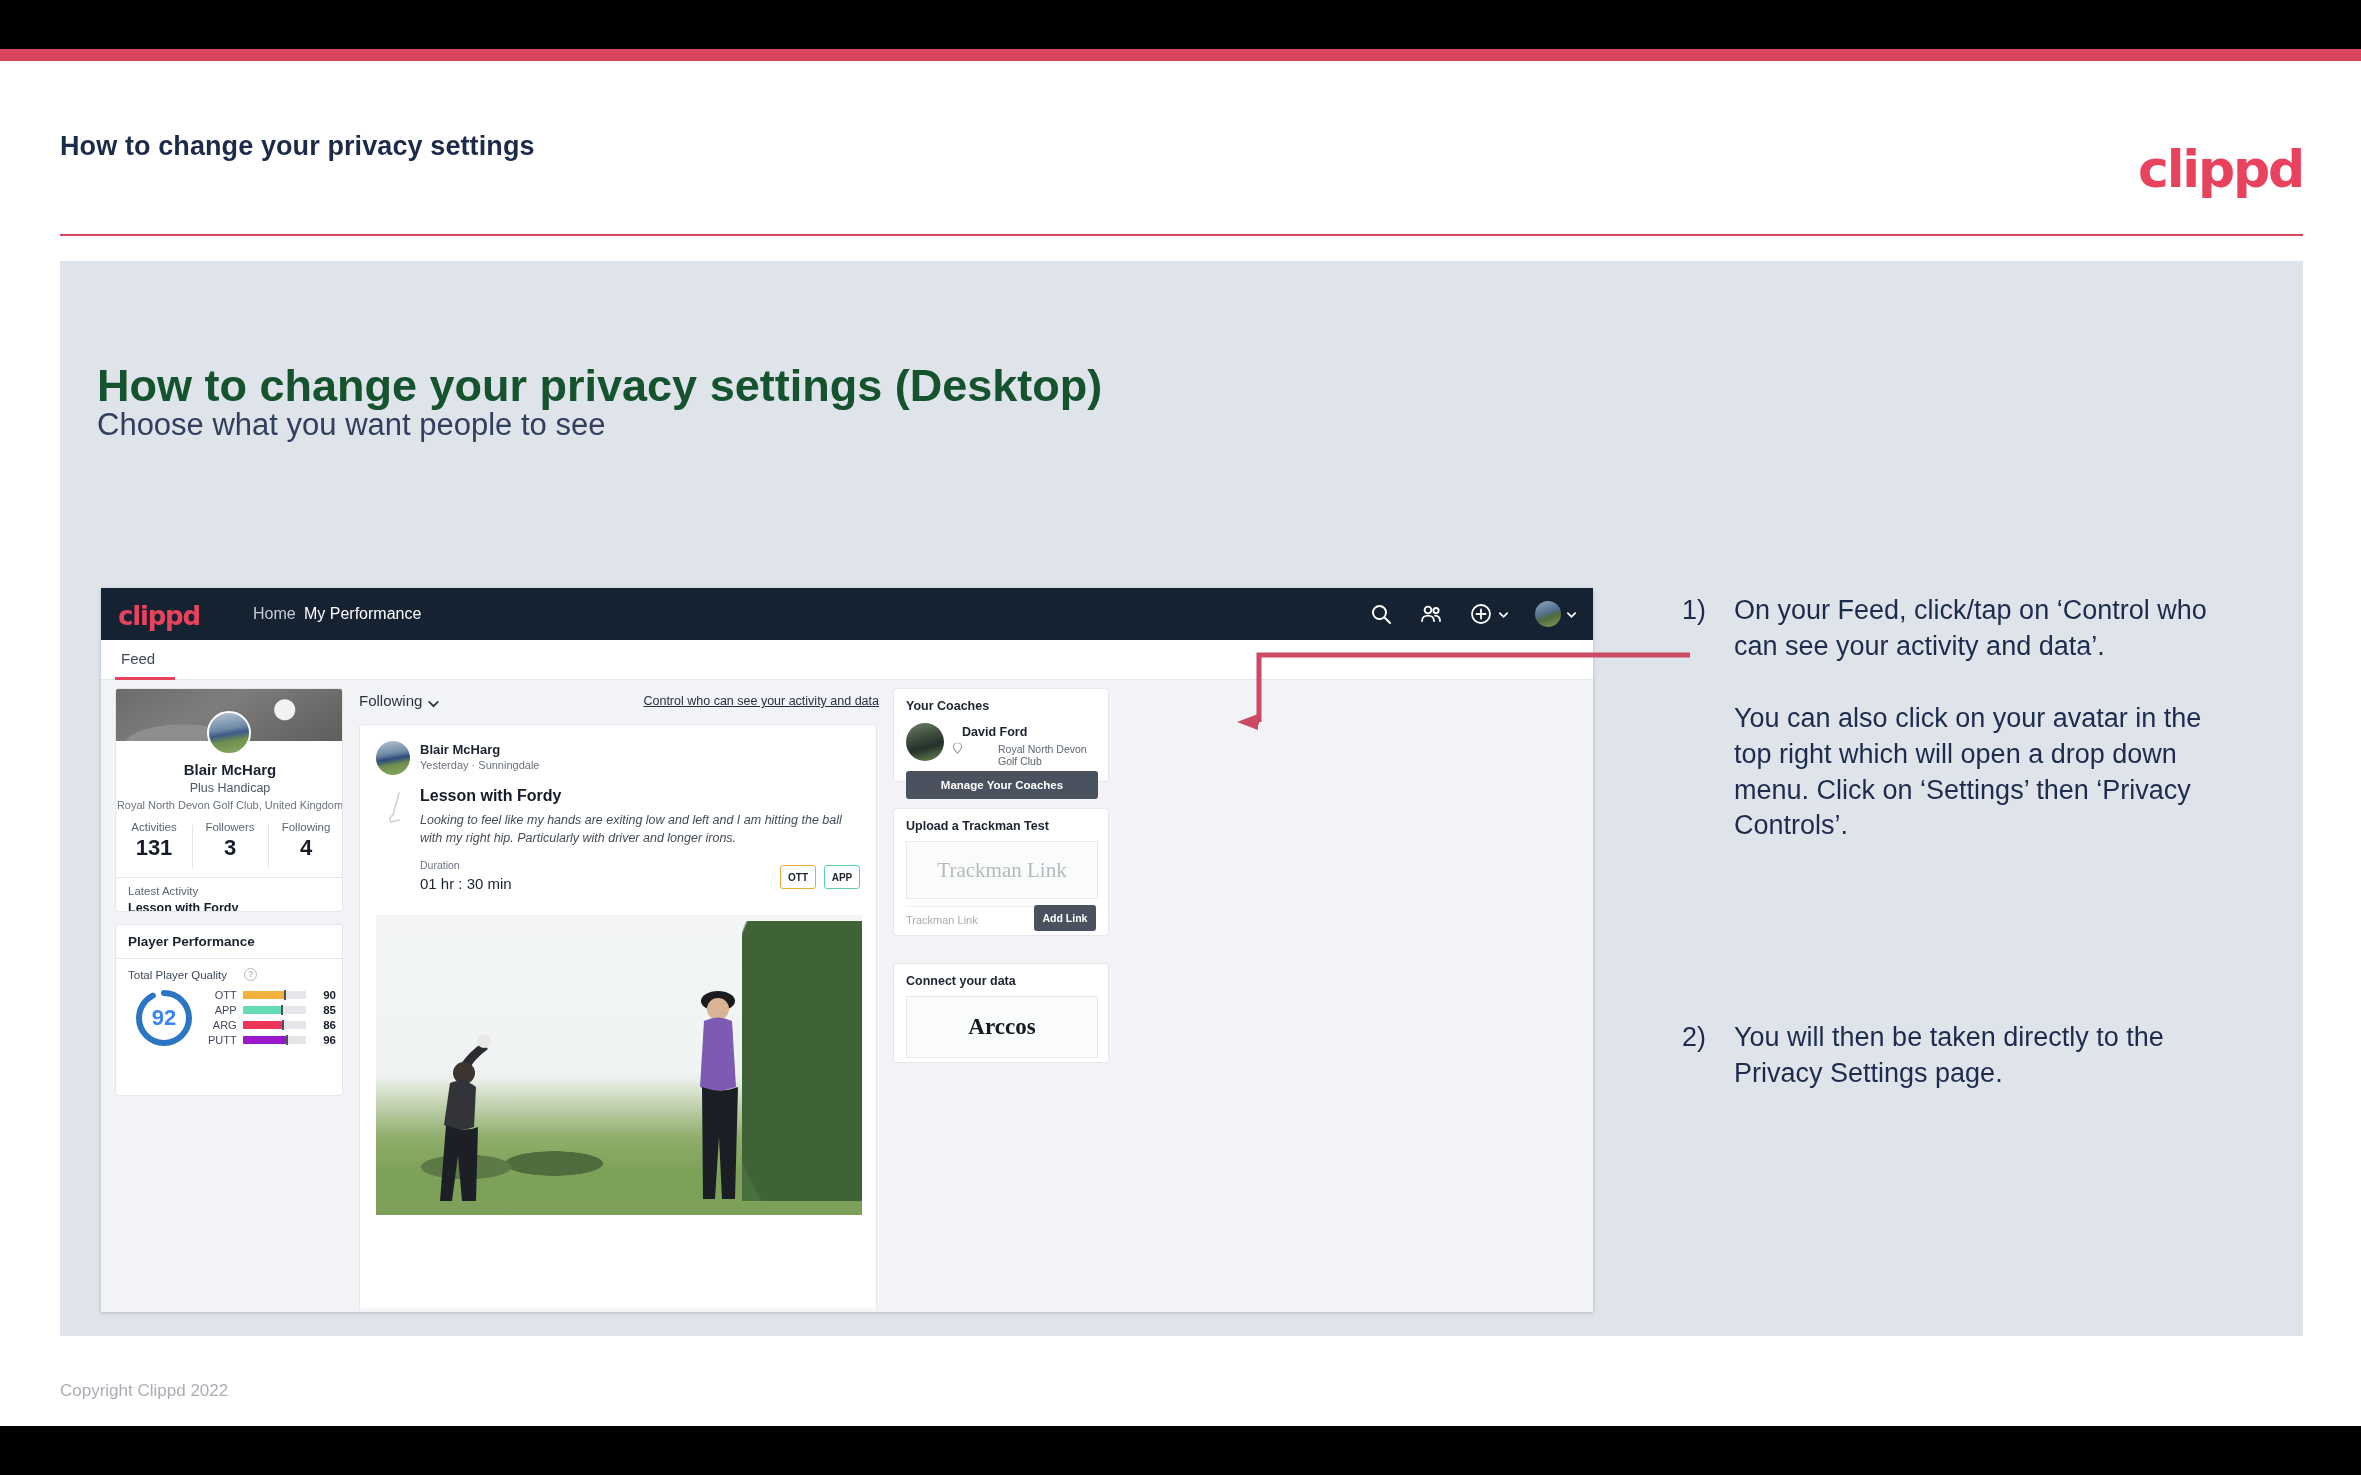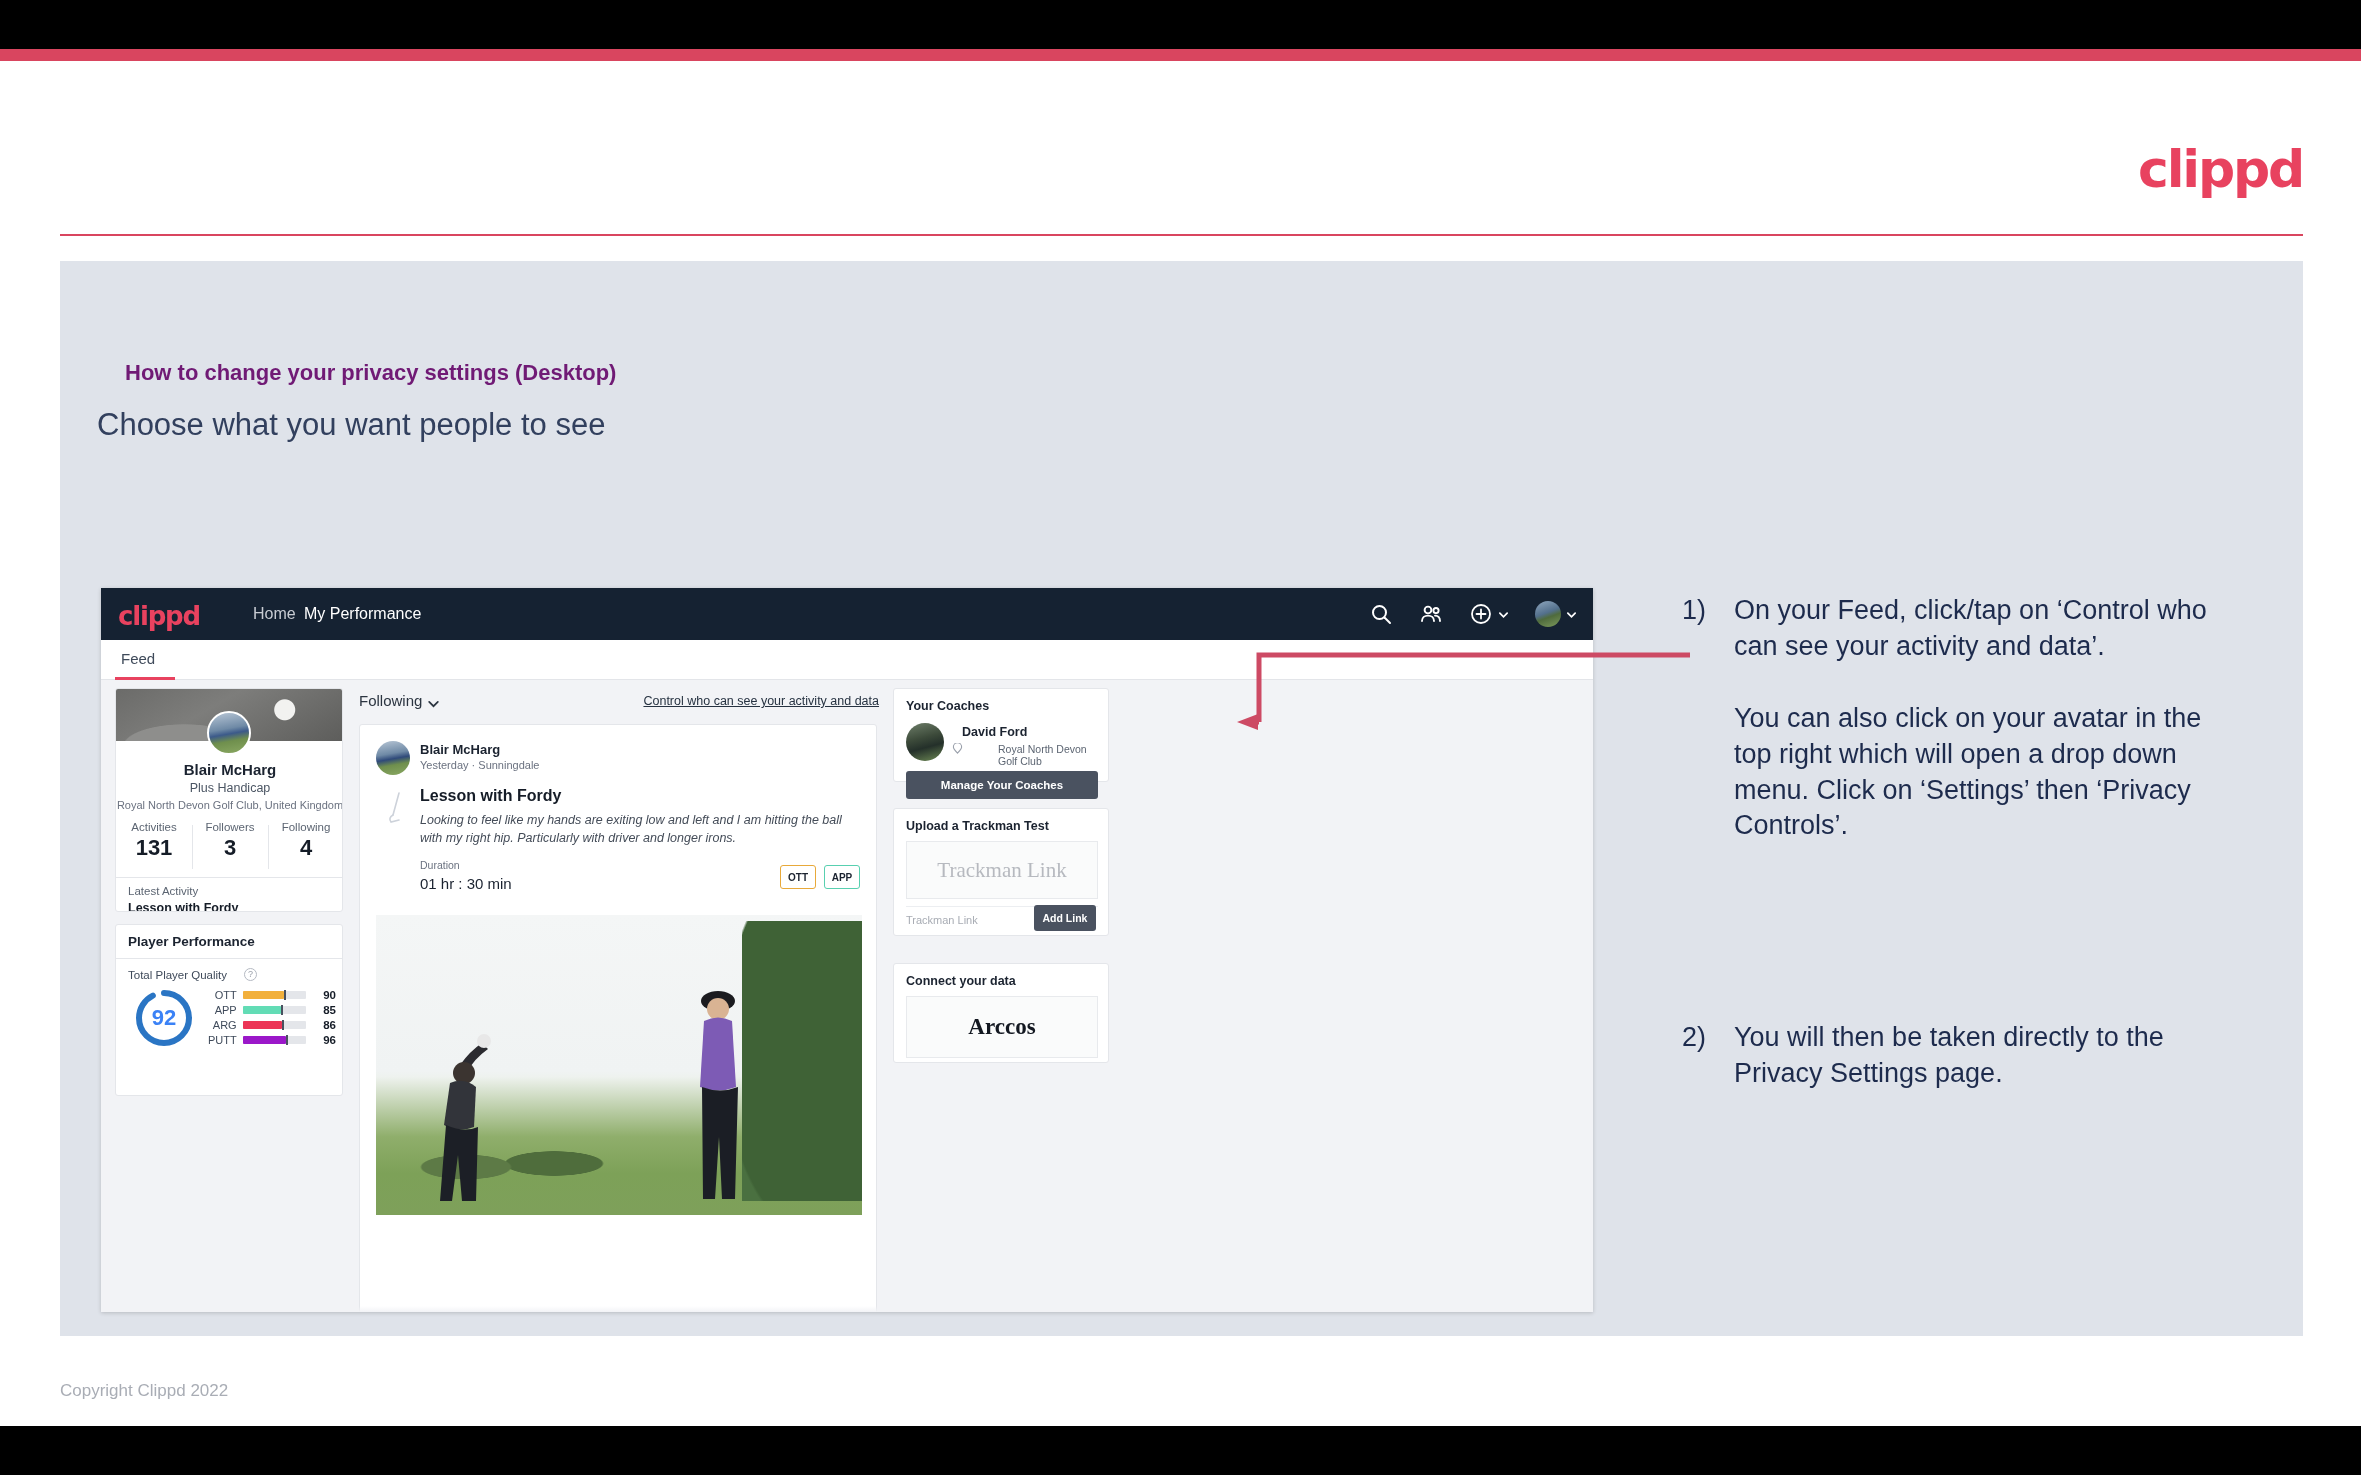--- a/index.html
+++ b/index.html
@@ -36,21 +36,21 @@
     background: #d9455f;
   }
   
   .panel {
     position: absolute; left: 60px; top: 212px;
     width: 2243px; height: 1075px;
     background: #dfe3ea;
   }
   .panel-title {
     position: absolute; left: 97px; top: 311px;
-    font-size: 22px; font-weight: 700; color: #701a75; margin-left: 28px;
+    font-size: 45px; font-weight: 700; color: #14532d;
   }
   .panel-sub {
     position: absolute; left: 97px; top: 358px;
     font-size: 31px; font-weight: 400; color: #32405e;
   }
   .footer {
     position: absolute; left: 60px; top: 1332px;
     font-size: 17px; color: #a9adb5;
   }
   
@@ -202,20 +202,21 @@
   #instr1 { left: 1682px; top: 544px; }
   #instr2 { left: 1682px; top: 971px; }
 </style>
 </head>
 <body>
 
 <div id="slide">
 
   <div class="accent-bar"></div>
 
+  <div class="hdr-title">How to change your privacy settings</div>
   <div class="hdr-logo">clippd</div>
   <div class="hdr-rule"></div>
 
   <div class="panel"></div>
   <div class="panel-title">How to change your privacy settings (Desktop)</div>
   <div class="panel-sub">Choose what you want people to see</div>
   <div class="footer">Copyright Clippd 2022</div>
 
   <div id="app">
 

